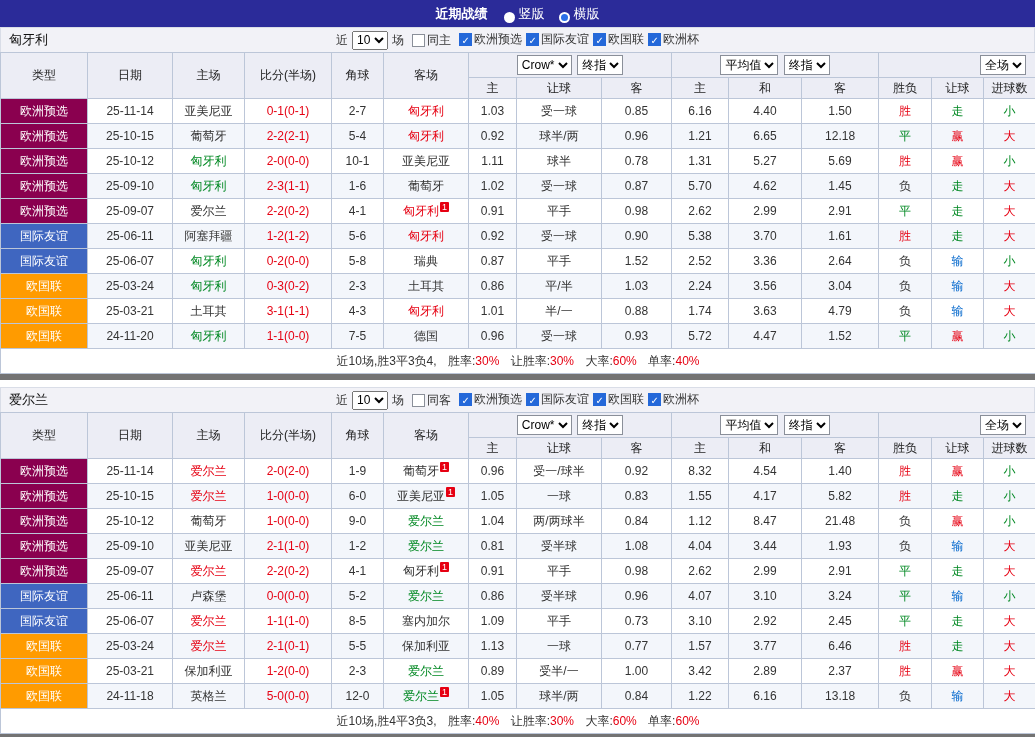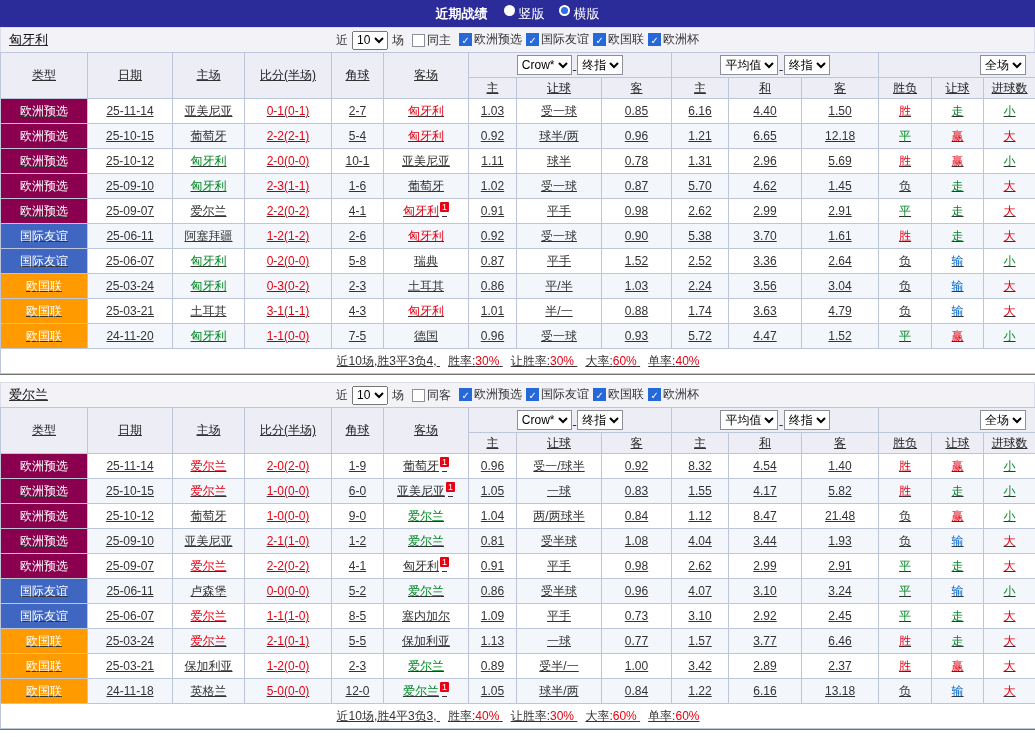--- a/index.html
+++ b/index.html
@@ -12,30 +12,30 @@
     background:#fff;
   }
   
   .titlebar {
     height:27px; background:#2b2b99; color:#fff;
     display:flex; align-items:center; justify-content:center; gap:16px;
     font-size:13px;
   }
   .titlebar .title { font-weight:bold; }
   .radio-group { display:flex; align-items:center; gap:14px; }
-  .radio-opt { display:flex; align-items:flex-start; gap:4px; cursor:pointer; }
+  .radio-opt { display:flex; align-items:flex-end; gap:4px; cursor:pointer; }
   .radio-dot {
     width:11px; height:11px; border-radius:50%; background:#fff; position:relative; display:inline-block;
   }
   .radio-dot.sel::after {
     content:""; position:absolute; left:2px; top:2px; right:2px; bottom:2px;
     background:#2a6fe8; border-radius:50%;
   }
   
-  .section { border-bottom:1px solid #737373;text-decoration:underline; }
+  .section { border-bottom:6px solid #737373; }
   .section + .section { margin-top:7px; }
   .section-header {
     height:25px; background:#f2f2f7; border:1px solid #d9dde7; border-bottom:none;
     display:flex; align-items:center; padding:0 8px; position:relative;
   }
   .team-name { font-size:13px; color:#111; }
   .filters {
     position:absolute; left:0; right:0; margin:auto;
     display:flex; align-items:center; justify-content:center; gap:4px;
   }
@@ -208,21 +208,21 @@
           <td class="type-cell" style="background: rgb(138, 0, 79);">欧洲预选</td>
           <td>25-10-12</td>
           <td class="team"><span class="t-green">匈牙利</span></td>
           <td class="score">2-0(0-0)</td>
           <td>10-1</td>
           <td class="team"><span>亚美尼亚</span></td>
           <td>1.11</td>
           <td>球半</td>
           <td>0.78</td>
           <td>1.31</td>
-          <td>2.96</td>
+          <td>5.27</td>
           <td>5.69</td>
           <td style="color: rgb(230, 0, 18);">胜</td>
           <td style="color: rgb(230, 0, 18);">赢</td>
           <td style="color: rgb(0, 136, 34);">小</td>
         </tr>
         <tr>
           <td class="type-cell" style="background: rgb(138, 0, 79);">欧洲预选</td>
           <td>25-09-10</td>
           <td class="team"><span class="t-green">匈牙利</span></td>
           <td class="score">2-3(1-1)</td>
@@ -253,21 +253,21 @@
           <td>2.91</td>
           <td style="color: rgb(0, 136, 34);">平</td>
           <td style="color: rgb(0, 136, 34);">走</td>
           <td style="color: rgb(230, 0, 18);">大</td>
         </tr>
         <tr>
           <td class="type-cell" style="background: rgb(63, 102, 192);">国际友谊</td>
           <td>25-06-11</td>
           <td class="team"><span>阿塞拜疆</span></td>
           <td class="score">1-2(1-2)</td>
-          <td>2-6</td>
+          <td>5-6</td>
           <td class="team"><span class="t-red">匈牙利</span></td>
           <td>0.92</td>
           <td>受一球</td>
           <td>0.90</td>
           <td>5.38</td>
           <td>3.70</td>
           <td>1.61</td>
           <td style="color: rgb(230, 0, 18);">胜</td>
           <td style="color: rgb(0, 136, 34);">走</td>
           <td style="color: rgb(230, 0, 18);">大</td>

